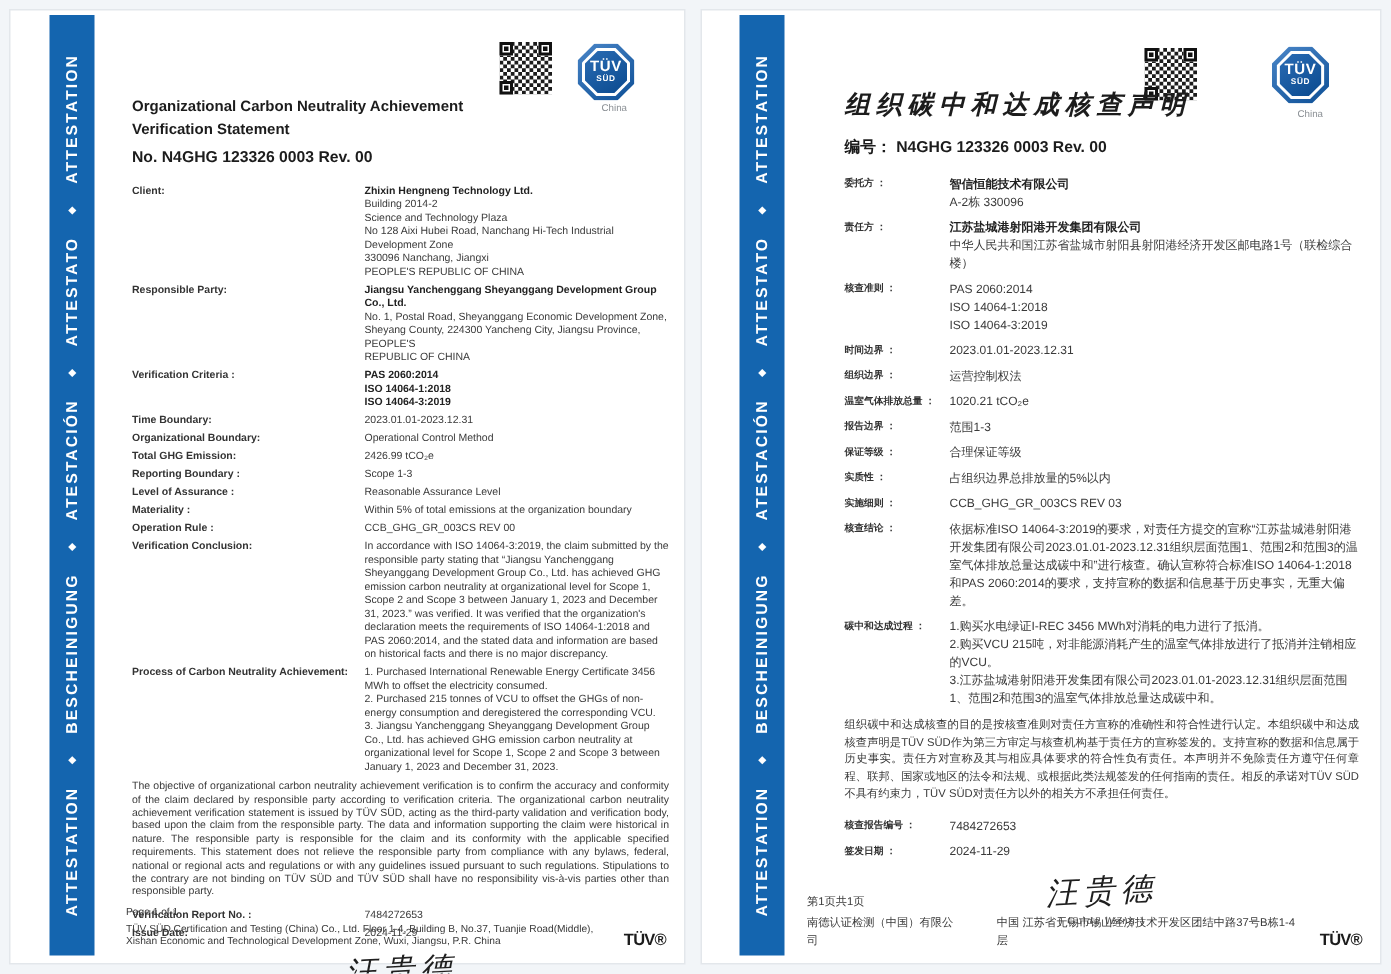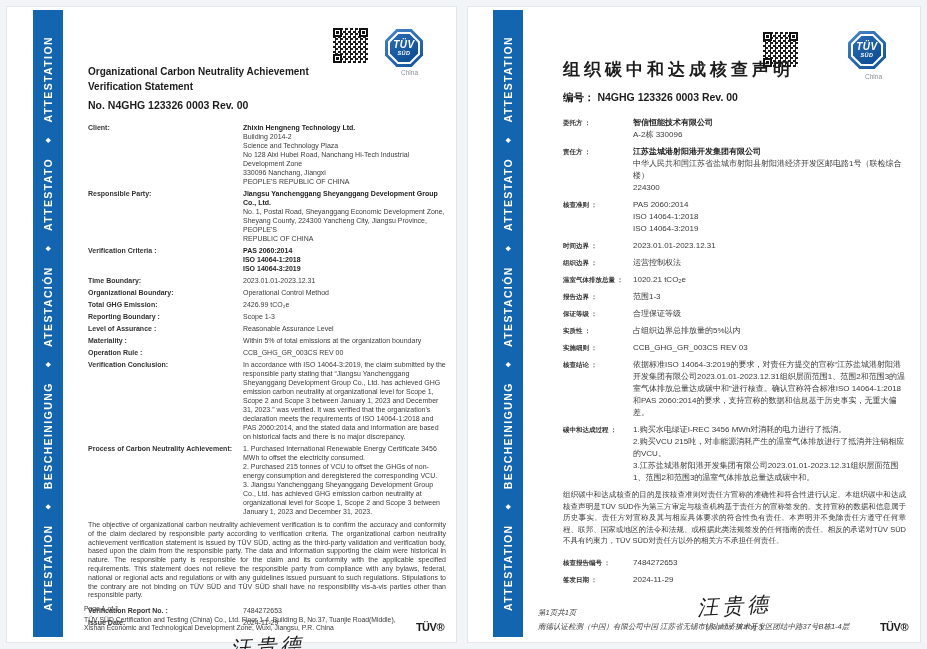--- a/index.html
+++ b/index.html
@@ -33,33 +33,33 @@
   .qr .f{position:absolute;width:9px;height:9px;border:2px solid #111;background:#fff;box-sizing:border-box;}
   .qr .f i{position:absolute;left:1px;top:1px;width:3px;height:3px;background:#111;display:block;}
   .qr .f.tl{left:0;top:0;} .qr .f.tr{right:0;top:0;} .qr .f.bl{left:0;bottom:0;}
 
   .logo{position:absolute;top:22px;right:33px;width:38px;height:38px;}
   .page.r .logo{top:24px;right:34px;}
   .oct{position:absolute;inset:0;clip-path:polygon(30% 0,70% 0,100% 30%,100% 70%,70% 100%,30% 100%,0 70%,0 30%);}
   .oct.o1{background:linear-gradient(145deg,#4a86c8,#0d4f96);}
   .oct.o2{inset:3px;background:#fff;}
   .oct.o3{inset:5px;background:linear-gradient(145deg,#2a6cb4,#0b4a8f);
-          display:flex;flex-direction:column;align-items:center;justify-content:center;color:#fff;font-style:italic;}
+          display:flex;flex-direction:column;align-items:center;justify-content:center;color:#fff;}
   .oct.o3 .t1{font-weight:bold;font-size:10px;line-height:10px;letter-spacing:.5px;}
   .oct.o3 .t2{font-weight:bold;font-size:5.5px;line-height:6px;letter-spacing:.5px;}
   .logo-cap{position:absolute;top:62px;right:38px;font-size:6.5px;color:#8a8f94;}
   .page.r .logo-cap{top:66px;}
 
   
   .content{position:absolute;top:0;left:81px;right:10px;}
   .page.r .content{left:95px;right:14px;}
 
   .title{font-weight:bold;color:#1c1c1c;}
   .page.l .title{font-size:10px;line-height:15px;margin-top:57px;}
-  .page.r .title{font-size:17px;line-height:20px;margin-top:53px;letter-spacing:4px;}
+  .page.r .title{font-size:17px;line-height:20px;margin-top:53px;letter-spacing:4px;font-style:italic;}
   .docno{font-weight:bold;font-size:10.5px;margin-top:5px;margin-bottom:12px;color:#1c1c1c;}
   .page.r .docno{margin-top:11px;margin-bottom:12px;}
 
   .fields{margin-top:2px;}
   .row{display:flex;margin-bottom:3px;}
   .row .lbl{flex:none;font-weight:bold;color:#333;}
   .row .val{flex:1;padding-left:0;}
   .page.l .row .lbl{width:149px;font-size:7px;line-height:9px;padding-right:6px;}
   .page.l .row .val{font-size:7px;line-height:9px;color:#3a3a3a;}
   .page.r .row{margin-bottom:5px;}
@@ -71,23 +71,23 @@
   .page.r .para{font-size:7.5px;line-height:11.5px;margin:4px 0 10px 0;}
 
   .sig{text-align:center;margin-top:6px;}
   .sig .script{font-family:"DejaVu Serif","Liberation Serif",serif;font-style:italic;
                font-size:21px;color:#1f1f1f;display:inline-block;transform:rotate(-3deg);letter-spacing:4px;}
   .sig .name{font-size:6.5px;color:#555;margin-top:3px;letter-spacing:1px;}
 
   .footer{position:absolute;bottom:9px;left:77px;right:12px;display:flex;align-items:flex-end;gap:10px;}
   .page.r .footer{left:70px;}
   .footer .ftext{flex:1;font-size:6.8px;line-height:8.6px;color:#3a3a3a;}
-  .page.r .footer .ftext{font-size:7.5px;line-height:12px;font-style:italic;}
+  .page.r .footer .ftext{font-size:7.5px;line-height:12px;}
   .footer .fpage{margin-bottom:2px;}
-  .fcoline{display:flex;align-items:flex-end;}
+  .fcoline{display:flex;gap:22px;align-items:flex-end;}
   .tuvmark{font-weight:bold;font-size:11px;color:#1c1c1c;letter-spacing:-0.5px;white-space:nowrap;}
 </style>
 </head>
 <body>
 
 <div class="page l">
   <div class="vbar">
     <div class="vbar-in">
         <span class="word">ATTESTATION</span>
         <span class="dia">◆</span>
@@ -297,21 +297,20 @@
           <div class="val">
             <div class="line b">智信恒能技术有限公司</div>
             <div class="line">A-2栋 330096</div>
           </div>
         </div>
         <div class="row">
           <div class="lbl">责任方 ：</div>
           <div class="val">
             <div class="line b">江苏盐城港射阳港开发集团有限公司</div>
             <div class="line">中华人民共和国江苏省盐城市射阳县射阳港经济开发区邮电路1号（联检综合楼）</div>
-            <div class="line">224300</div>
           </div>
         </div>
         <div class="row">
           <div class="lbl">核查准则 ：</div>
           <div class="val">
             <div class="line">PAS 2060:2014</div>
             <div class="line">ISO 14064-1:2018</div>
             <div class="line">ISO 14064-3:2019</div>
           </div>
         </div>

